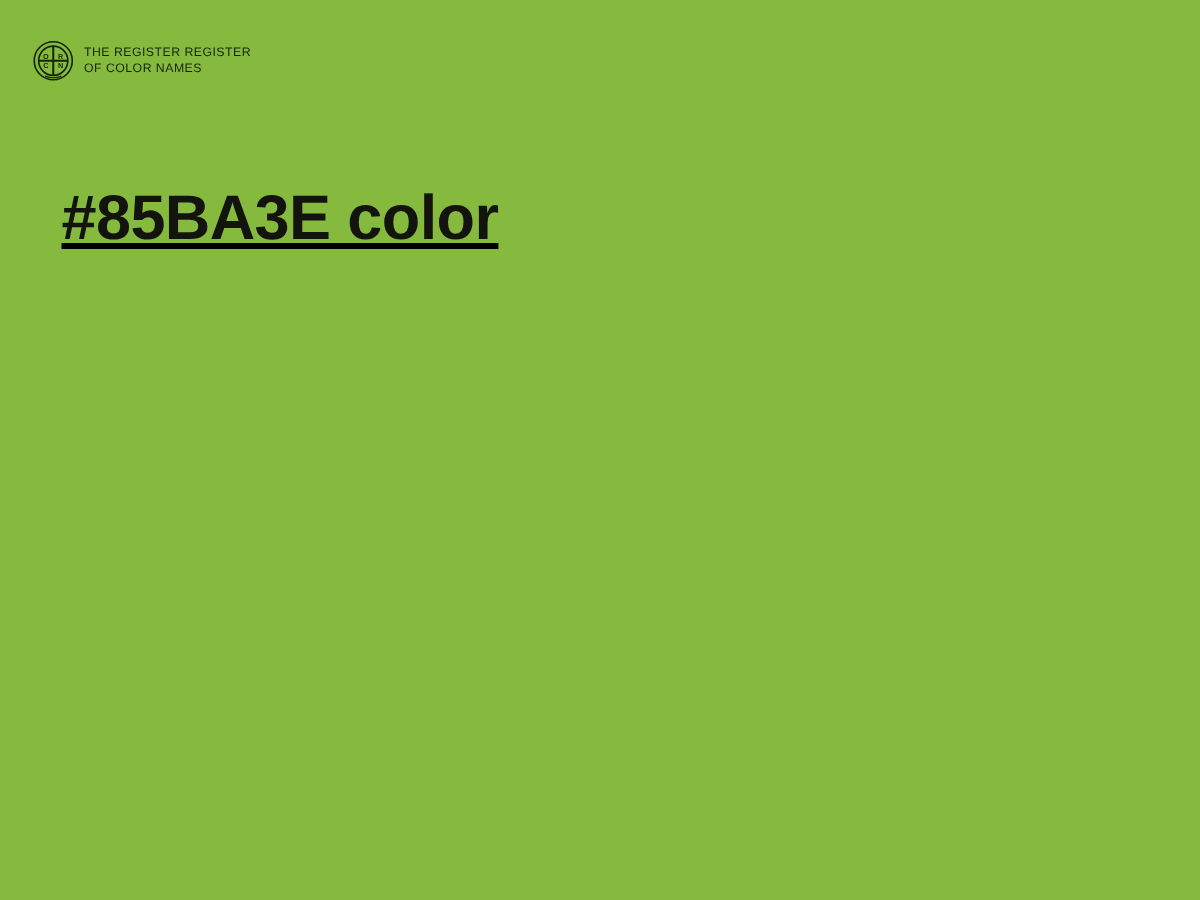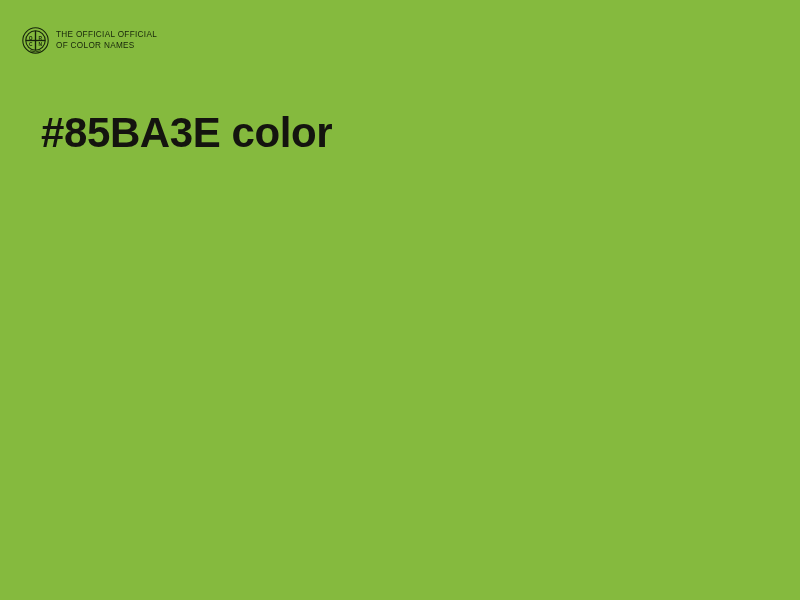--- a/index.html
+++ b/index.html
@@ -54,22 +54,23 @@
     letter-spacing: 0.32px;
     color: #16240a;
     white-space: nowrap;
     font-weight: 400;
   }
 
   
   .content {
     position: absolute;
     left: 41px;
-    top: 106px;
+    top: 118px;
     width: 700px;
+    text-decoration: underline;
   }
 
   .color-title {
     font-family: "Liberation Sans", sans-serif;
     font-size: 42px;
     font-weight: bold;
     line-height: 54px;
     letter-spacing: -0.4px;
     color: #14140f;
     margin: 0;
@@ -101,21 +102,21 @@
       <path d="M50 14 L50 86" stroke="#16240a" stroke-width="5"></path>
       <path d="M14 50 L86 50" stroke="#16240a" stroke-width="5"></path>
       <text x="32" y="42" font-family="Liberation Sans, sans-serif" font-size="18" font-weight="bold" fill="#16240a" text-anchor="middle" dominant-baseline="middle">O</text>
       <text x="68" y="42" font-family="Liberation Sans, sans-serif" font-size="18" font-weight="bold" fill="#16240a" text-anchor="middle" dominant-baseline="middle">R</text>
       <text x="32" y="64" font-family="Liberation Sans, sans-serif" font-size="18" font-weight="bold" fill="#16240a" text-anchor="middle" dominant-baseline="middle">C</text>
       <text x="68" y="64" font-family="Liberation Sans, sans-serif" font-size="18" font-weight="bold" fill="#16240a" text-anchor="middle" dominant-baseline="middle">N</text>
       <path d="M30 88 Q50 96 70 88" fill="none" stroke="#16240a" stroke-width="3"></path>
     </svg>
 
     <div class="brand-text">
-      <div class="brand-line">THE OFFICIAL OFFICIAL</div>
+      <div class="brand-line">THE REGISTER REGISTER</div>
       <div class="brand-line">OF COLOR NAMES</div>
     </div>
 
   </div>
 
   <div class="content">
     <h1 class="color-title">#85BA3E color</h1>
   </div>
 
 </div>

